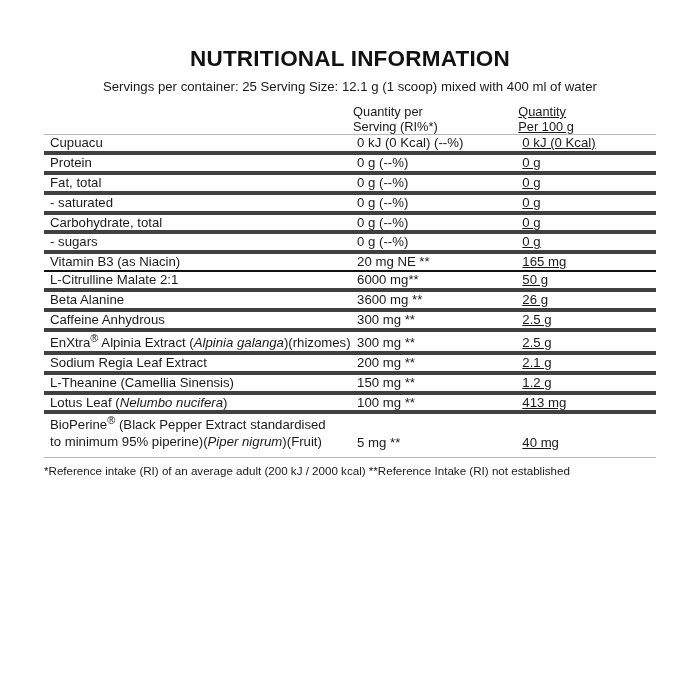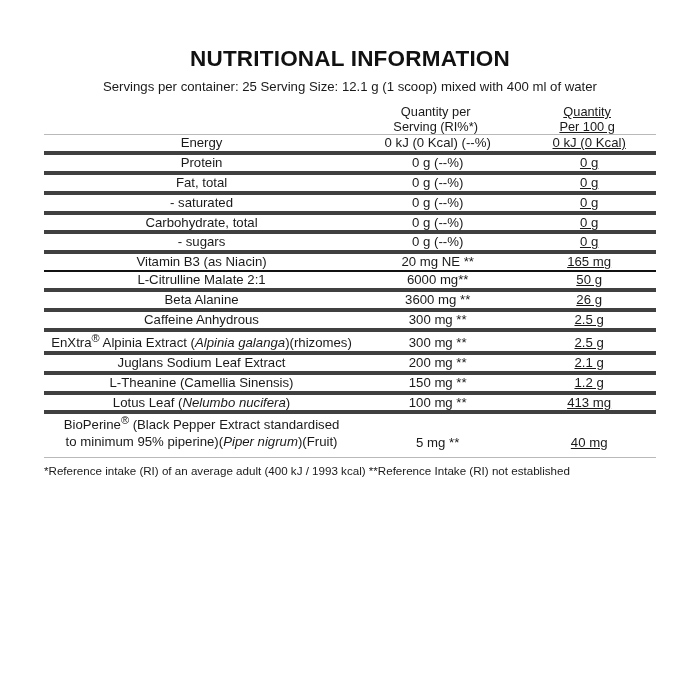--- a/index.html
+++ b/index.html
@@ -37,21 +37,21 @@
     white-space: nowrap;
   }
   table.nutri {
     width: 100%;
     border-collapse: collapse;
     font-size: 13.2px;
   }
   table.nutri td, table.nutri th {
     padding: 0;
     vertical-align: bottom;
-    text-align: center;
+    text-align: left;
     font-weight: normal;
   }
   .col-name { width: 50.5%; }
   .col-serv { width: 27%; }
   .col-100  { width: 22.5%; text-decoration: underline; }
 
   thead th {
     font-weight: bold;
     font-size: 12.8px;
     line-height: 1.18;
@@ -111,21 +111,21 @@
           <span class="hdr-line2">Serving (RI%*)</span>
         </th>
         <th class="col-100">
           <span>Quantity</span>
           <span class="hdr-line2">Per 100 g</span>
         </th>
       </tr>
     </thead>
     <tbody id="tbody">
         <tr class="first-row">
-          <td class="col-name">Energy</td>
+          <td class="col-name">Cupuacu</td>
           <td class="col-serv">0 kJ (0 Kcal) (--%)</td>
           <td class="col-100">0 kJ (0 Kcal)</td>
         </tr>
         <tr>
           <td class="col-name">Protein</td>
           <td class="col-serv">0 g (--%)</td>
           <td class="col-100">0 g</td>
         </tr>
         <tr>
           <td class="col-name">Fat, total</td>
@@ -166,21 +166,21 @@
           <td class="col-name">Caffeine Anhydrous</td>
           <td class="col-serv">300 mg **</td>
           <td class="col-100">2.5 g</td>
         </tr>
         <tr>
           <td class="col-name">EnXtra<span class="reg">®</span> Alpinia Extract (<em>Alpinia galanga</em>)(rhizomes)</td>
           <td class="col-serv">300 mg **</td>
           <td class="col-100">2.5 g</td>
         </tr>
         <tr>
-          <td class="col-name">Juglans Sodium Leaf Extract</td>
+          <td class="col-name">Sodium Regia Leaf Extract</td>
           <td class="col-serv">200 mg **</td>
           <td class="col-100">2.1 g</td>
         </tr>
         <tr>
           <td class="col-name">L-Theanine (Camellia Sinensis)</td>
           <td class="col-serv">150 mg **</td>
           <td class="col-100">1.2 g</td>
         </tr>
         <tr>
           <td class="col-name">Lotus Leaf (<em>Nelumbo nucifera</em>)</td>
@@ -188,14 +188,14 @@
           <td class="col-100">413 mg</td>
         </tr>
         <tr>
           <td class="col-name multiline">BioPerine<span class="reg">®</span> (Black Pepper Extract standardised<br>to minimum 95% piperine)(<em>Piper nigrum</em>)(Fruit)</td>
           <td class="col-serv">5 mg  **</td>
           <td class="col-100">40 mg</td>
         </tr>
       </tbody>
   </table>
 
-  <div class="footnote">*Reference intake (RI) of an average adult (400 kJ / 1993 kcal) **Reference Intake (RI) not established</div>
+  <div class="footnote">*Reference intake (RI) of an average adult (200 kJ / 2000 kcal) **Reference Intake (RI) not established</div>
 </div>
 
 </body></html>

